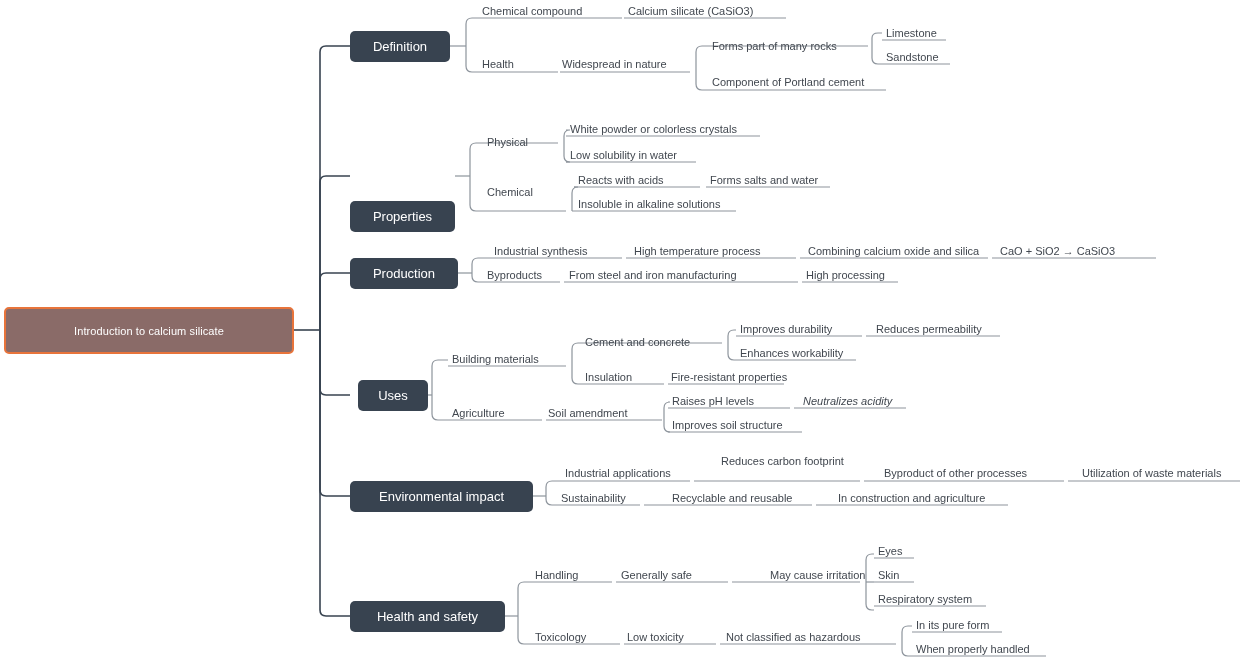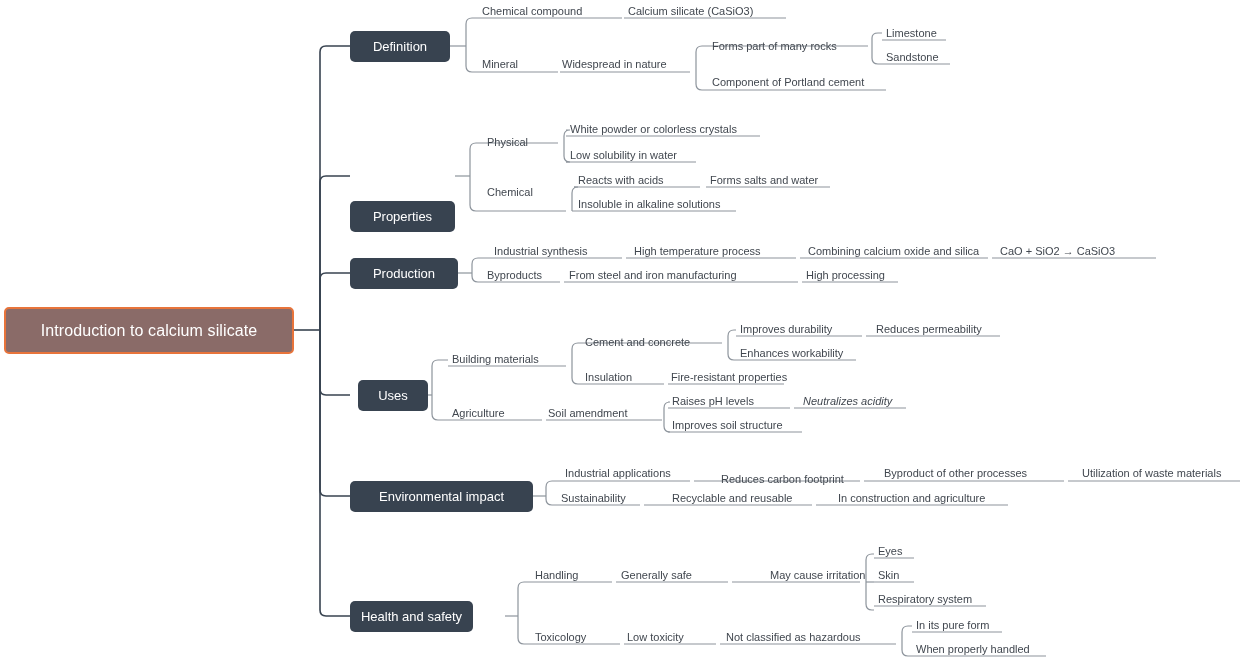--- a/index.html
+++ b/index.html
@@ -7,21 +7,21 @@
     width:1240px;height:660px;background:#ffffff;
     font-family:"Liberation Sans","DejaVu Sans",sans-serif;
     overflow:hidden;position:relative;
   }
   #map{position:absolute;left:0;top:0;width:1240px;height:660px;}
   svg.wires{position:absolute;left:0;top:0;width:1240px;height:660px;pointer-events:none;}
 
   .root-node{
     position:absolute;box-sizing:border-box;
     background:#8a6b68;border:2px solid #e8743b;border-radius:5px;
-    color:#ffffff;font-size:16px;
+    color:#ffffff;font-size:11px;
     display:flex;align-items:center;justify-content:center;
     letter-spacing:.1px;
   }
   .branch-node{
     position:absolute;box-sizing:border-box;
     background:#384350;border-radius:5px;
     color:#ffffff;font-size:13px;
     display:flex;align-items:center;justify-content:center;
     padding:0 12px;white-space:nowrap;
   }
@@ -154,26 +154,26 @@
     </g>
   </svg>
 
   <div class="root-node" style="left: 4px; top: 307px; width: 290px; height: 47px;">Introduction to calcium silicate</div>
 
   <div class="branch-node" style="left: 350px; top: 31px; width: 100px; height: 31px;">Definition</div>
   <div class="branch-node" style="left: 350px; top: 161px; width: 105px; height: 31px; margin-top: 40px;">Properties</div>
   <div class="branch-node" style="left: 350px; top: 258px; width: 108px; height: 31px;">Production</div>
   <div class="branch-node" style="left: 350px; top: 380px; width: 70px; height: 31px; margin-left: 8px;">Uses</div>
   <div class="branch-node" style="left: 350px; top: 481px; width: 183px; height: 31px;">Environmental impact</div>
-  <div class="branch-node" style="left: 350px; top: 601px; width: 123px; height: 31px; text-align: center;">Health and safety</div>
+  <div class="branch-node" style="left: 350px; top: 601px; width: 155px; height: 31px; text-align: center;">Health and safety</div>
 
   <div id="labels">
       <div class="leaf-label" style="left: 482px; top: 6px;">Chemical compound</div>
       <div class="leaf-label" style="left: 628px; top: 6px;">Calcium silicate (CaSiO3)</div>
-      <div class="leaf-label" style="left: 482px; top: 59px;">Mineral</div>
+      <div class="leaf-label" style="left: 482px; top: 59px;">Health</div>
       <div class="leaf-label" style="left: 562px; top: 59px;">Widespread in nature</div>
       <div class="leaf-label" style="left: 712px; top: 41px;">Forms part of many rocks</div>
       <div class="leaf-label" style="left: 886px; top: 28px;">Limestone</div>
       <div class="leaf-label" style="left: 886px; top: 52px;">Sandstone</div>
       <div class="leaf-label" style="left: 712px; top: 77px;">Component of Portland cement</div>
       <div class="leaf-label" style="left: 487px; top: 137px;">Physical</div>
       <div class="leaf-label" style="left: 570px; top: 124px;">White powder or colorless crystals</div>
       <div class="leaf-label" style="left: 570px; top: 150px;">Low solubility in water</div>
       <div class="leaf-label" style="left: 487px; top: 187px;">Chemical</div>
       <div class="leaf-label" style="left: 578px; top: 175px;">Reacts with acids</div>
@@ -192,21 +192,21 @@
       <div class="leaf-label" style="left: 876px; top: 324px;">Reduces permeability</div>
       <div class="leaf-label" style="left: 740px; top: 348px;">Enhances workability</div>
       <div class="leaf-label" style="left: 585px; top: 372px;">Insulation</div>
       <div class="leaf-label" style="left: 671px; top: 372px;">Fire-resistant properties</div>
       <div class="leaf-label" style="left: 452px; top: 408px;">Agriculture</div>
       <div class="leaf-label" style="left: 548px; top: 408px;">Soil amendment</div>
       <div class="leaf-label" style="left: 672px; top: 396px;">Raises pH levels</div>
       <div class="leaf-label" style="left: 803px; top: 396px; font-style: italic;">Neutralizes acidity</div>
       <div class="leaf-label" style="left: 672px; top: 420px;">Improves soil structure</div>
       <div class="leaf-label" style="left: 565px; top: 468px;">Industrial applications</div>
-      <div class="leaf-label" style="left: 721px; top: 474px;">Reduces carbon footprint</div>
+      <div class="leaf-label" style="left: 721px; top: 456px;">Reduces carbon footprint</div>
       <div class="leaf-label" style="left: 884px; top: 468px;">Byproduct of other processes</div>
       <div class="leaf-label" style="left: 1082px; top: 468px;">Utilization of waste materials</div>
       <div class="leaf-label" style="left: 561px; top: 493px;">Sustainability</div>
       <div class="leaf-label" style="left: 672px; top: 493px;">Recyclable and reusable</div>
       <div class="leaf-label" style="left: 838px; top: 493px;">In construction and agriculture</div>
       <div class="leaf-label" style="left: 535px; top: 570px;">Handling</div>
       <div class="leaf-label" style="left: 621px; top: 570px;">Generally safe</div>
       <div class="leaf-label" style="left: 740px; top: 570px; padding-left: 30px;">May cause irritation</div>
       <div class="leaf-label" style="left: 878px; top: 546px;">Eyes</div>
       <div class="leaf-label" style="left: 878px; top: 570px;">Skin</div>

